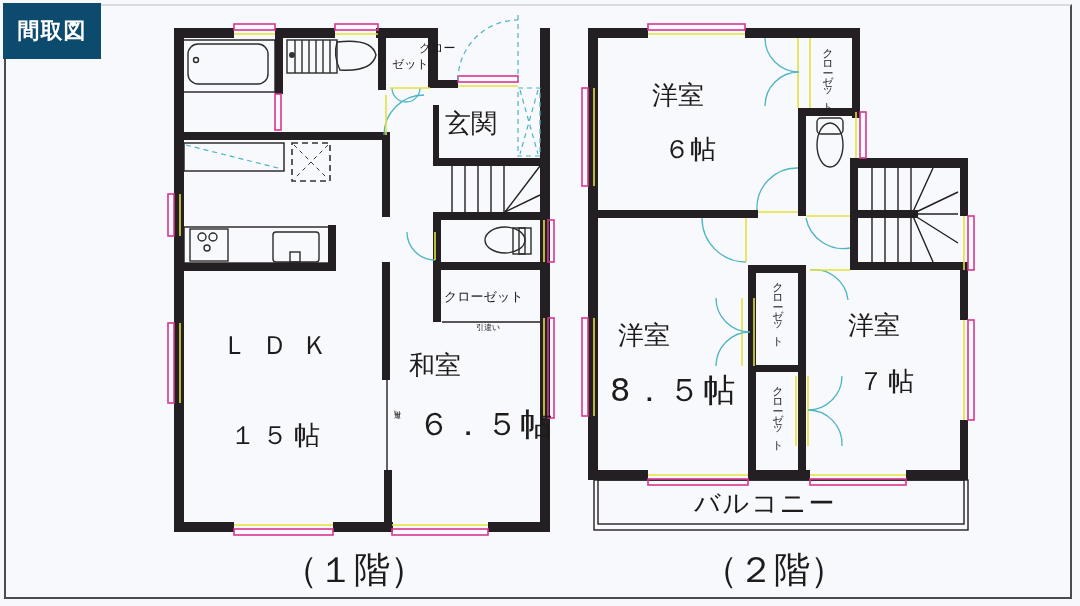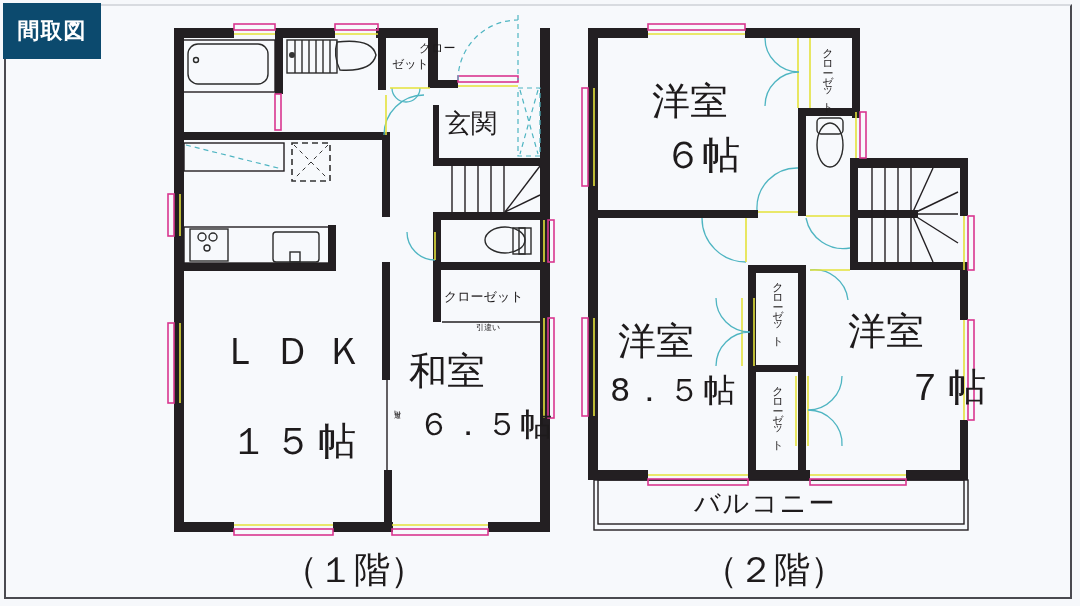--- a/index.html
+++ b/index.html
@@ -218,21 +218,21 @@
       <line class="win-y" x1="754" y1="298" x2="754" y2="366"></line>
     <path class="door" d="M716 298 A34 34 0 0 0 750 332 M716 366 A34 34 0 0 1 750 332"></path>
     <line class="win-y" x1="796" y1="376" x2="796" y2="446"></line>
       <line class="win-y" x1="808" y1="376" x2="808" y2="446"></line>
     <path class="door" d="M842 376 A34 34 0 0 1 808 410 M842 446 A34 34 0 0 0 808 410"></path>
   </g>
 </svg>
 
 <style>
   .lbl { position: absolute; color: #1e1b1c; white-space: nowrap; line-height: 1; }
-  .big { font-size: 38px; }
+  .big { font-size: 26px; }
   .small { font-size: 12px; }
   .tiny { font-size: 8px; }
   .vert { writing-mode: vertical-rl; font-size: 11px; letter-spacing: 1px; }
 </style>
 
 <div class="lbl small" style="left:390px;top:42px;margin-left:29px;">クロー</div>
 <div class="lbl small" style="left:392px;top:58px;">ゼット</div>
 <div class="lbl" style="left:445px;top:110px;font-size:26px;">玄関</div>
 <div class="lbl small" style="left:444px;top:290px;font-size:13px;">クローゼット</div>
 <div class="lbl tiny" style="left:476px;top:324px;">引違い</div>
@@ -244,15 +244,15 @@
 <div class="lbl floor-label" style="left:282px;top:552px;font-size:36px;">（１階）</div>
 
 <div class="lbl vert" style="left:822px;top:40px;">クローゼット</div>
 <div class="lbl big" style="left:652px;top:82px;">洋室</div>
 <div class="lbl big" style="left:664px;top:136px;">６帖</div>
 <div class="lbl vert" style="left:772px;top:274px;">クローゼット</div>
 <div class="lbl vert" style="left:772px;top:378px;">クローゼット</div>
 <div class="lbl big" style="left:618px;top:322px;">洋室</div>
 <div class="lbl" style="left:610px;top:374px;font-size:32px;letter-spacing:3px;">8．５帖</div>
 <div class="lbl big" style="left:848px;top:312px;">洋室</div>
-<div class="lbl big" style="left:858px;top:368px;letter-spacing:4px;margin-left:48px;">７帖</div>
+<div class="lbl big" style="left:858px;top:368px;letter-spacing:4px;">７帖</div>
 <div class="lbl" style="left:694px;top:490px;font-size:26px;letter-spacing:2px;text-align:right;">バルコニー</div>
 <div class="lbl floor-label" style="left:702px;top:552px;font-size:36px;">（２階）</div>
 
 </body></html>

